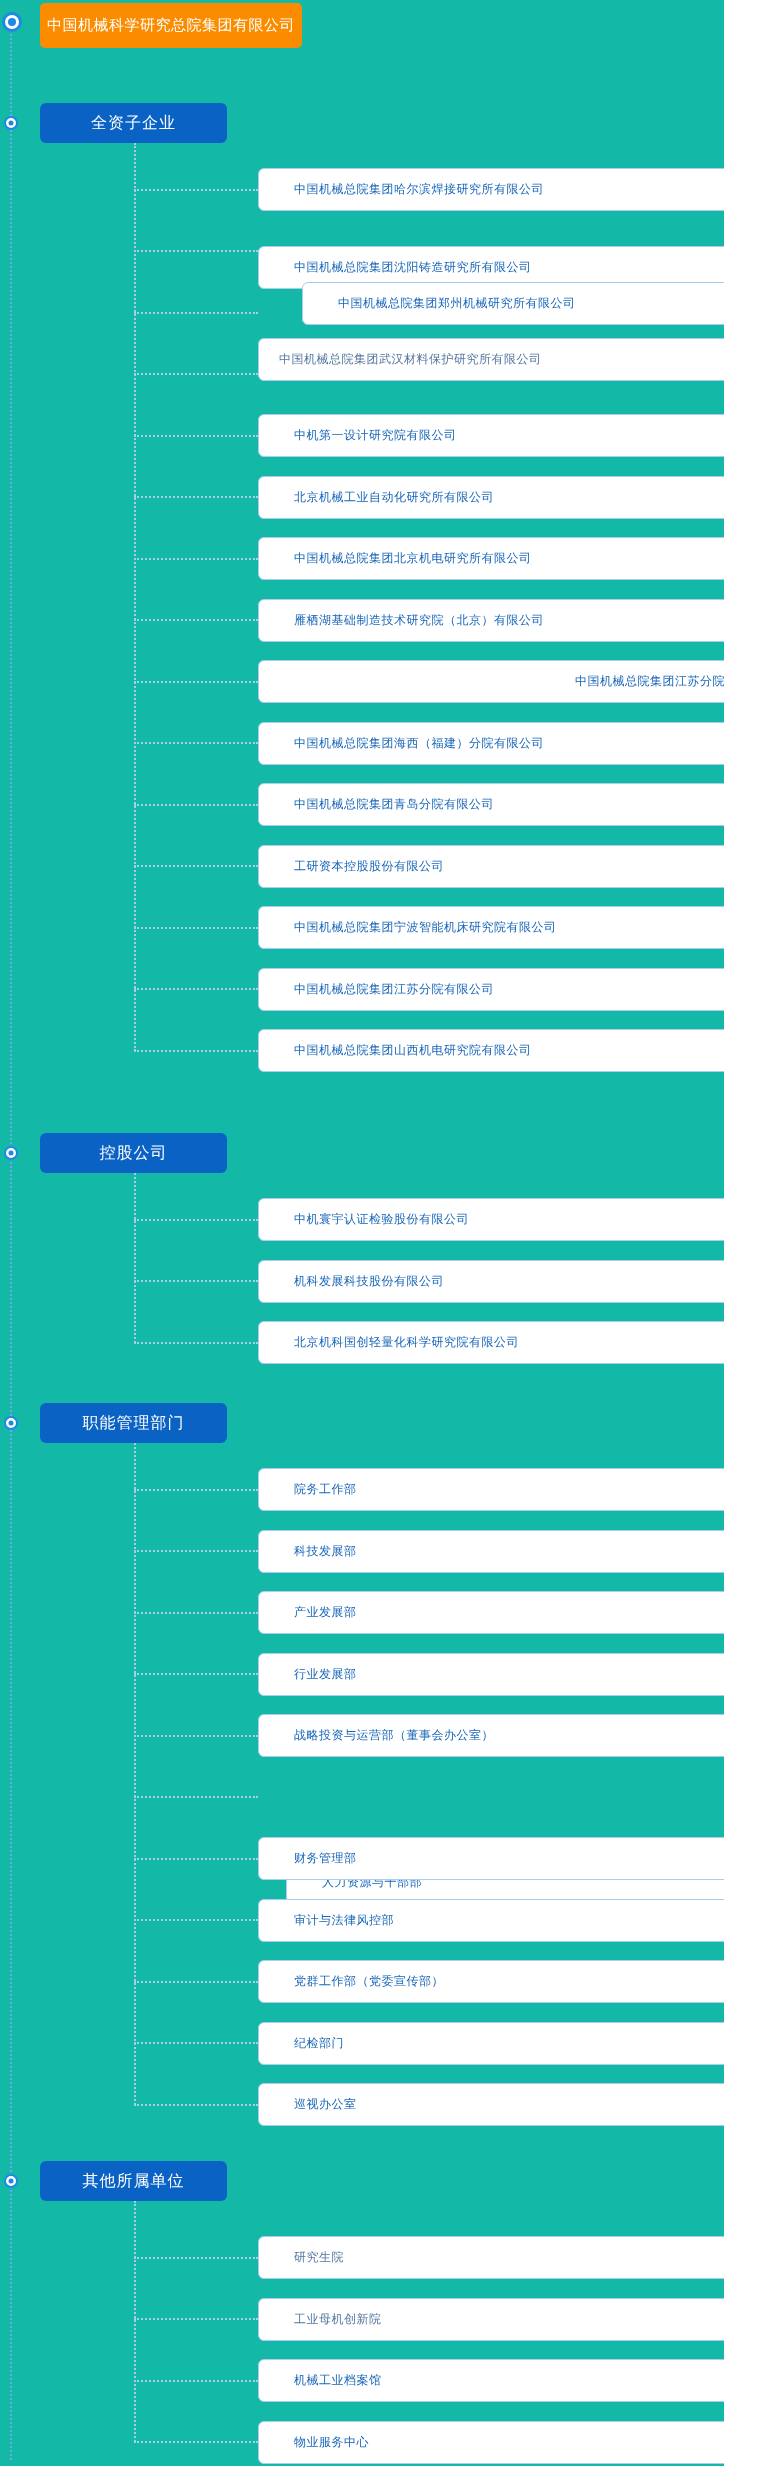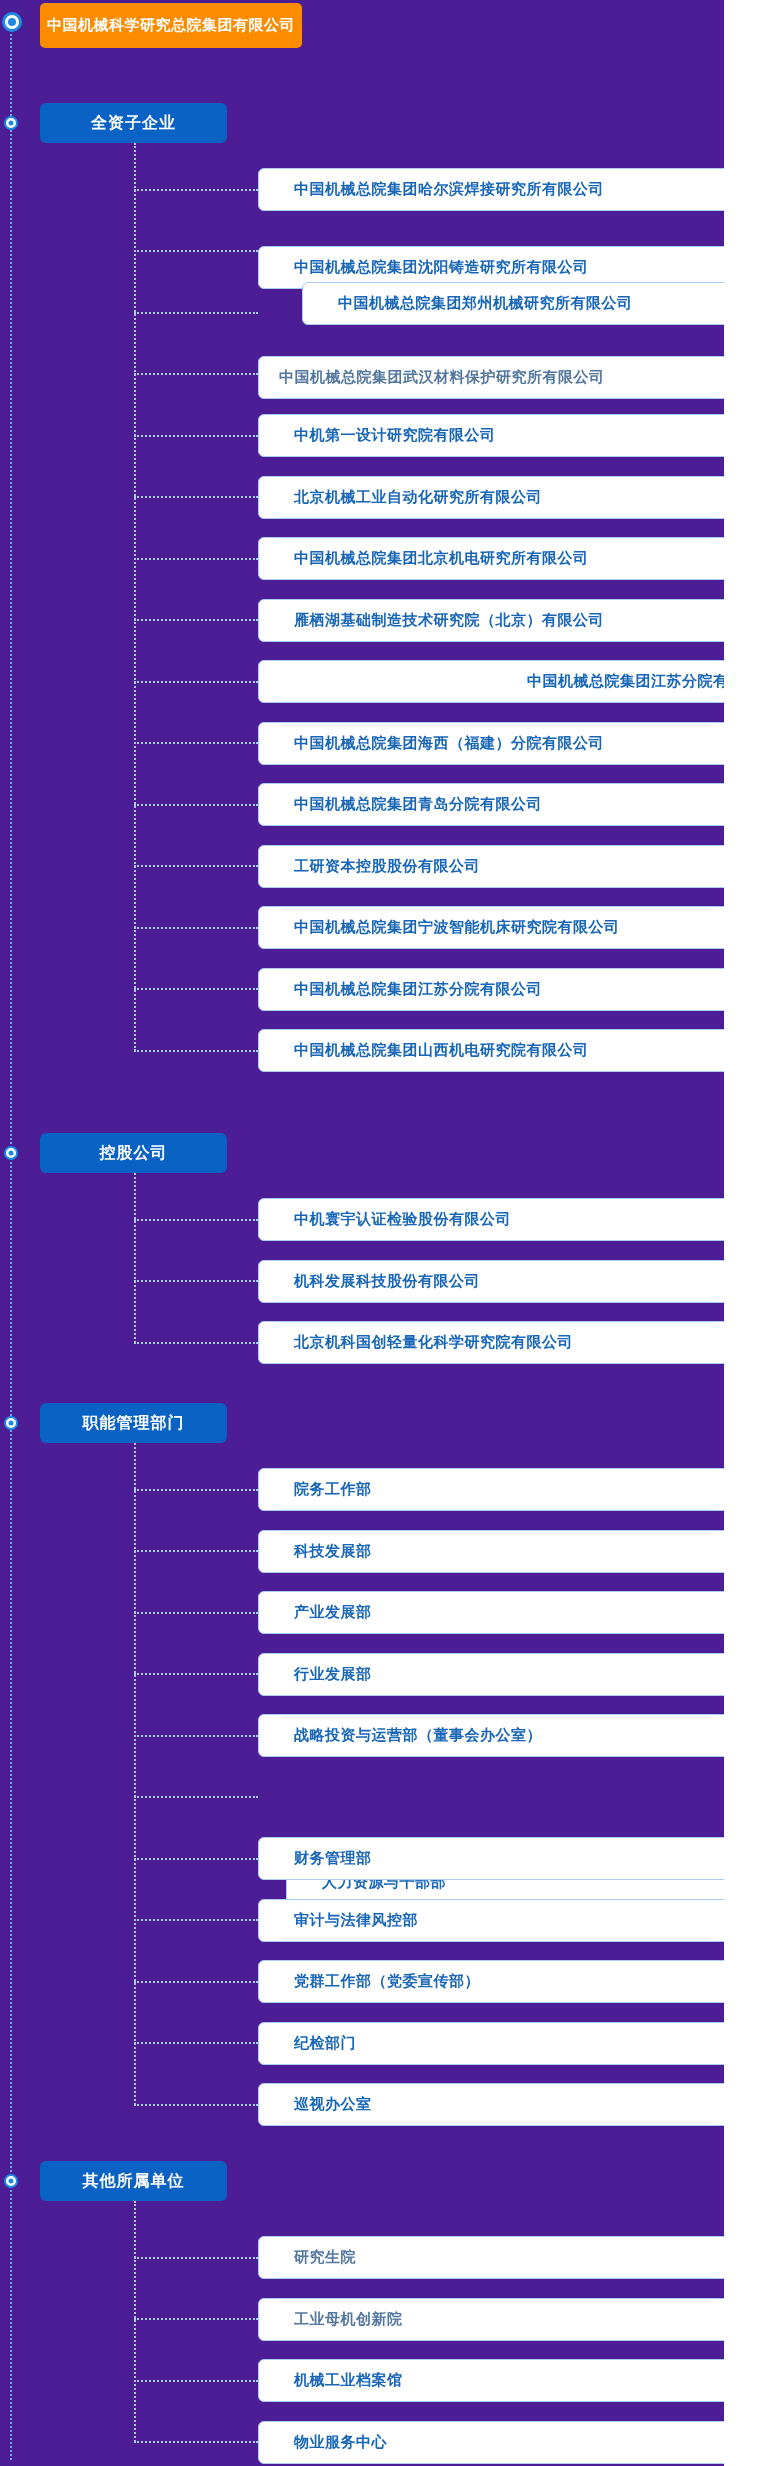--- a/index.html
+++ b/index.html
@@ -1,22 +1,21 @@
 <!DOCTYPE html>
 <html><head>
 <meta charset="utf-8">
 <style>
   html,body{margin:0;padding:0;background:#ffffff;}
   #canvas{
     position:relative;
     width:724px;height:2466px;
-    background:#4c1d95;
+    background:#14b8a6;
     font-family:"Liberation Sans","DejaVu Sans",sans-serif;
     overflow:hidden;
-    font-weight:bold;
   }
   
   .rail{
     position:absolute;width:0;
     border-left:2px dotted var(--rail-dots,#6aace8);
   }
   
   .bullet{
     position:absolute;border-radius:50%;
     background:#ffffff;box-sizing:border-box;
@@ -61,21 +60,21 @@
   
   .item-box{
     position:absolute;left:258px;width:518px;height:43px;
     box-sizing:border-box;background:#ffffff;
     border:1px solid var(--item-border,#a9cdef);
     border-radius:6px;
     display:flex;align-items:center;
     padding-left:35px;cursor:pointer;z-index:2;
   }
   .item-box span{
-    font-size:15px;color:var(--item-text,#1866b8);
+    font-size:12px;color:var(--item-text,#1866b8);
     letter-spacing:.5px;white-space:nowrap;
   }
   .item-box.muted span{color:var(--item-text-visited,#54779f);}
 </style>
 </head>
 <body>
 
 <div id="canvas" style="--root-bg: #FB8C00; --header-bg: #0A63C4; --bullet-blue: #1E88E5; --item-border: #A9CDEF; --item-text: #1866B8; --item-text-visited: #54779F; --rail-dots: #6AACE8; --connector-dots: #A8CCEE;">
   <div class="rail" style="left:10px;top:30px;height:2430px;"></div>
 
@@ -101,21 +100,21 @@
       </div>
       <div class="hline" style="left: 134px; top: 250px; width: 124px;"></div>
       <div class="item-box" style="top: 246px;">
         <span>中国机械总院集团沈阳铸造研究所有限公司</span>
       </div>
       <div class="hline" style="left: 134px; top: 311.5px; width: 124px;"></div>
       <div class="item-box" style="top: 282px; margin-left: 44px;">
         <span>中国机械总院集团郑州机械研究所有限公司</span>
       </div>
       <div class="hline" style="left: 134px; top: 373px; width: 124px;"></div>
-      <div class="item-box muted" style="top: 356px; padding-left: 20px;">
+      <div class="item-box muted" style="top: 338px; padding-left: 20px;">
         <span>中国机械总院集团武汉材料保护研究所有限公司</span>
       </div>
       <div class="hline" style="left: 134px; top: 434.5px; width: 124px;"></div>
       <div class="item-box" style="top: 414px;">
         <span>中机第一设计研究院有限公司</span>
       </div>
       <div class="hline" style="left: 134px; top: 496px; width: 124px;"></div>
       <div class="item-box" style="top: 475.5px;">
         <span>北京机械工业自动化研究所有限公司</span>
       </div>

